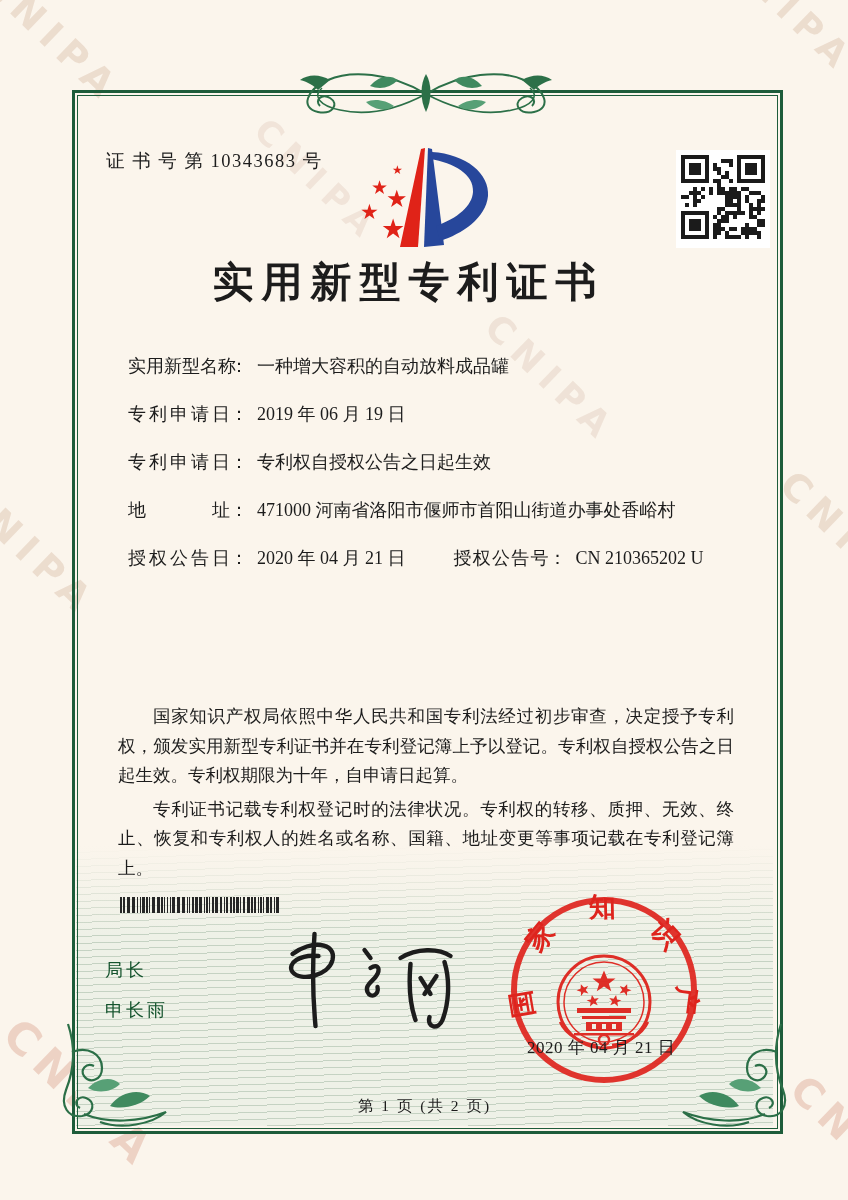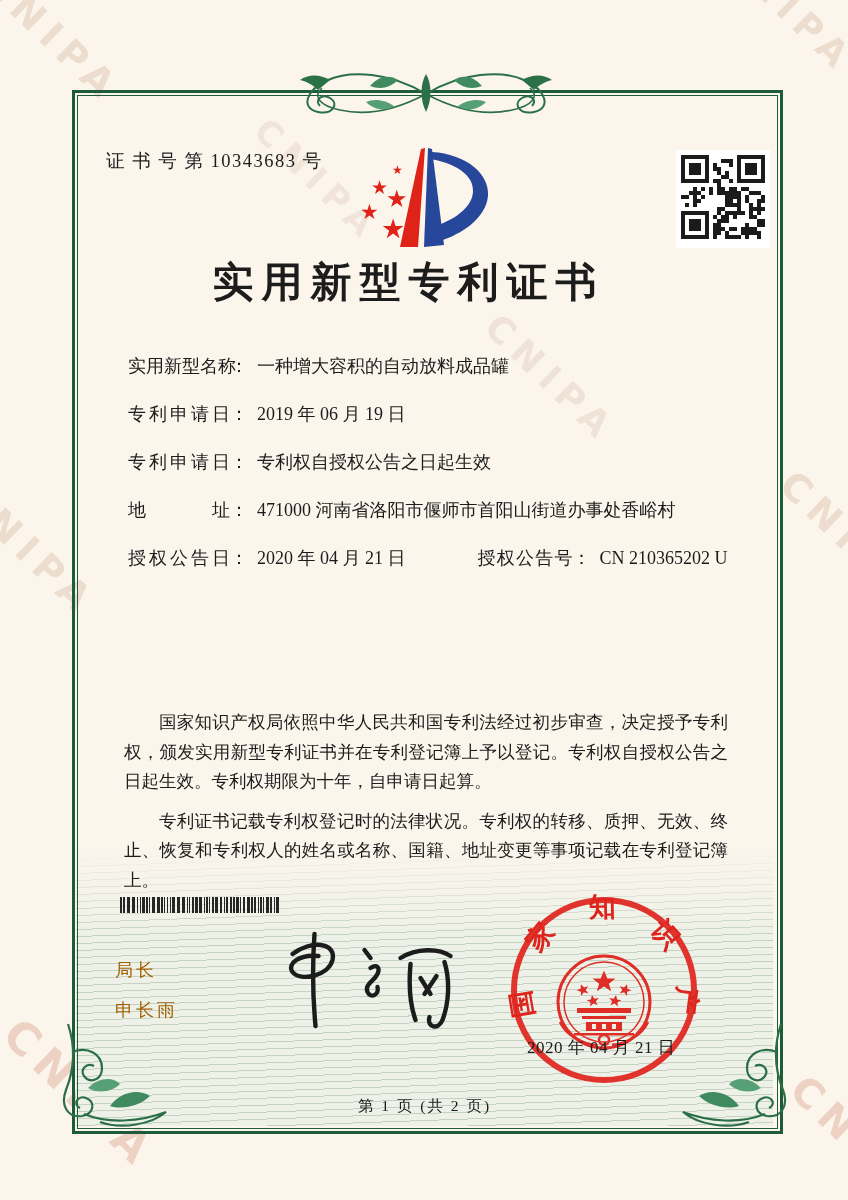--- a/index.html
+++ b/index.html
@@ -47,33 +47,33 @@
   .title{
     position:absolute; left:56px; top:255px; width:705px; text-align:center;
     font-size:41px; font-weight:700; letter-spacing:8px;
   }
   
   .fields{position:absolute; left:128px; top:357px; width:560px; font-size:18px;}
   .field-row{height:18px; line-height:19px; margin-bottom:30px; white-space:nowrap;}
   .field-label{display:inline-block; width:102px; text-align:justify; text-align-last:justify; vertical-align:top;}
   .field-colon{display:inline-block;}
   .field-value{margin-left:9px;}
-  .grant-pair2{margin-left:72px;}
+  .grant-pair2{margin-left:48px;}
   
   .body-text{
     position:absolute; left:114px; top:698px; width:624px;
     font-size:17.5px; line-height:29.5px; text-align:justify;
   }
-  .body-text p{margin:10px; text-indent:2em;}
+  .body-text p{margin:4px; text-indent:2em;}
   
   .barcode{position:absolute; left:120px; top:897px; width:220px; height:16px; display:flex; align-items:stretch;}
   .barcode i{display:block; background:#262626;}
   .director-title,.director-name{
-    position:absolute; left:115px; font-family:"DejaVu Sans","Liberation Sans",sans-serif;
-    font-size:18px; letter-spacing:3px; color:#a16207;
+    position:absolute; left:105px; font-family:"DejaVu Sans","Liberation Sans",sans-serif;
+    font-size:18px; letter-spacing:3px; color:#14532d;
   }
   .director-title{top:958px;}
   .director-name{top:998px;}
   .signature{position:absolute; left:250px; top:920px;}
   .seal{position:absolute; left:506px; top:892px; width:196px; height:196px;}
   .seal-date{position:absolute; left:527px; top:1036px; font-size:17px; letter-spacing:0.5px; z-index:5;}
   .page-number{position:absolute; left:72px; top:1096px; width:705px; text-align:center; font-size:15.5px; letter-spacing:2px;}
   .continuation{
     position:absolute; left:426px; top:1136px; transform:translateX(-50%);
     background:#fffdf8; padding:8px 22px; font-size:16.5px; letter-spacing:4px; white-space:nowrap;

